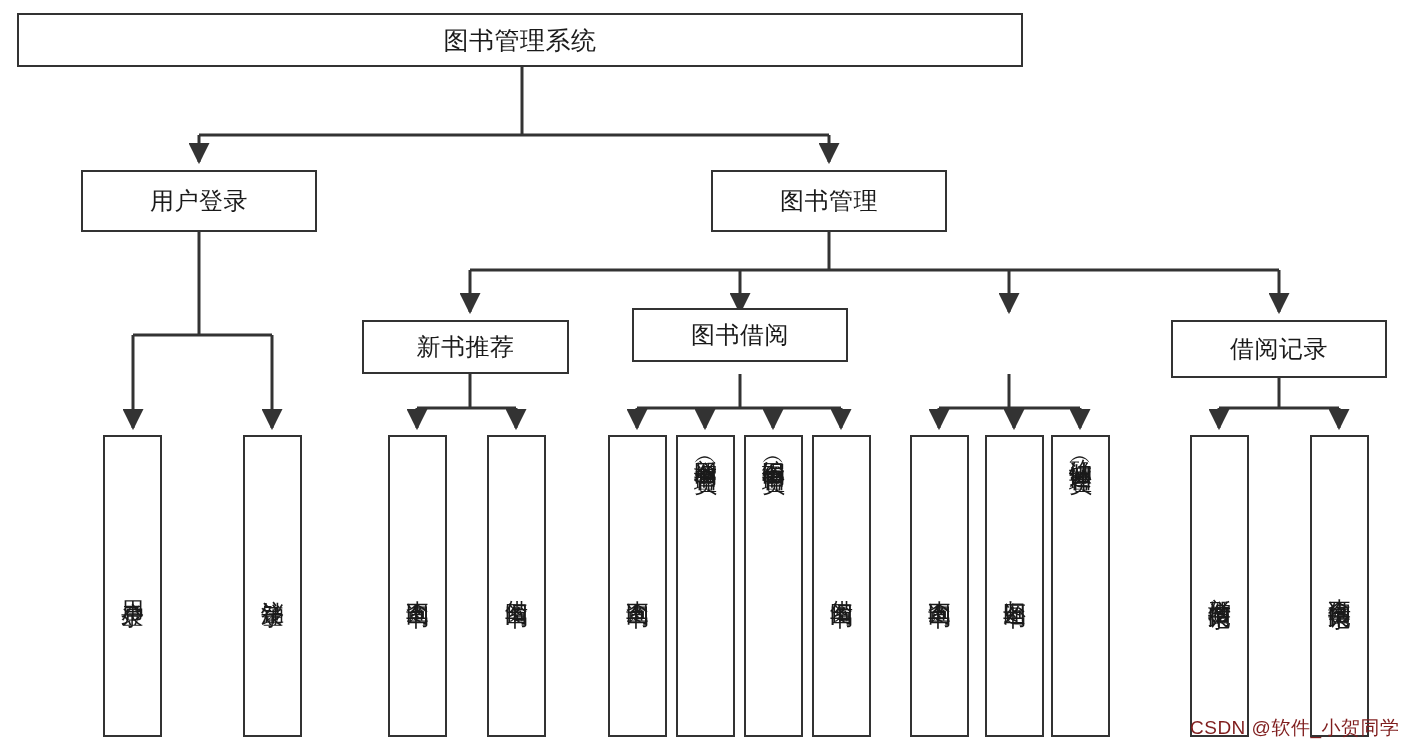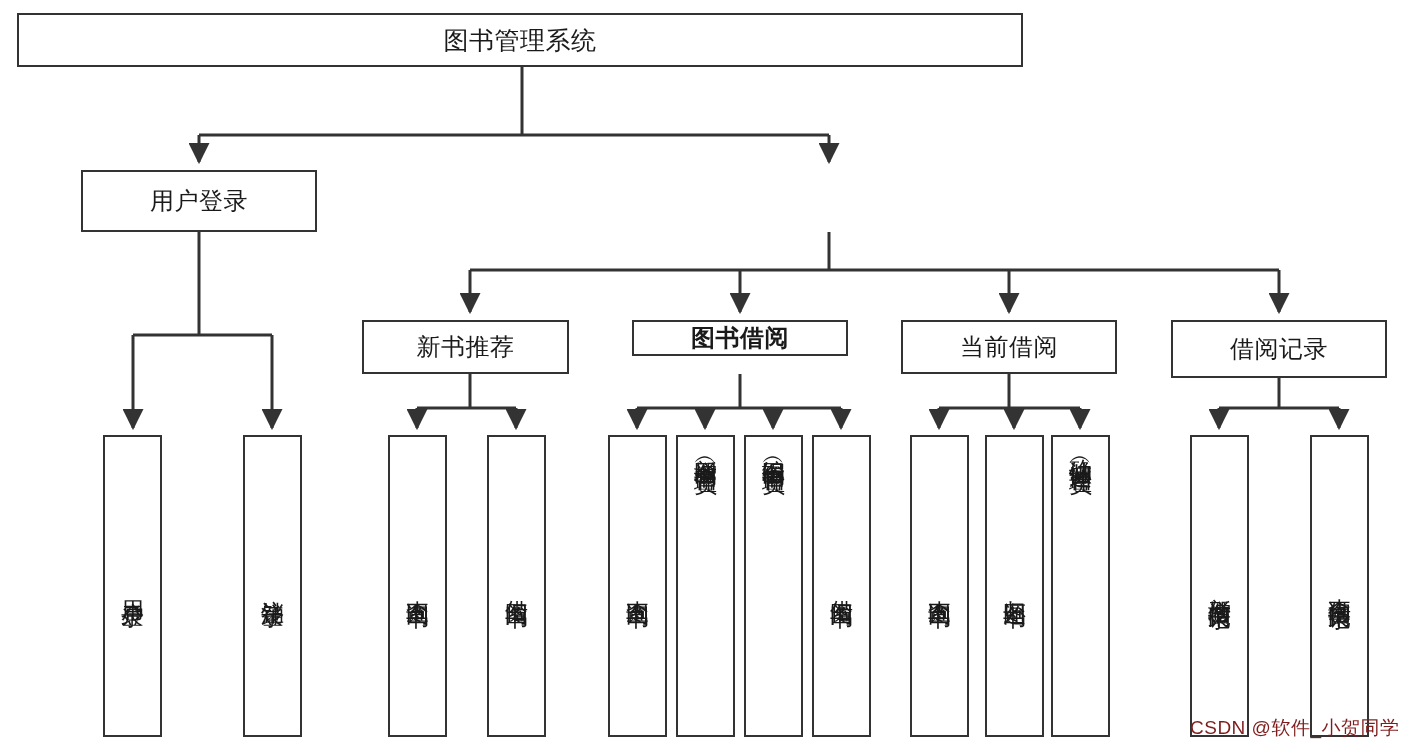--- a/index.html
+++ b/index.html
@@ -132,29 +132,29 @@
     </g>
   </svg>
 
   <div class="node h root" style="left:17px; top:13px; width:1006px; height:54px;">
     <span class="label">图书管理系统</span>
   </div>
 
   <div class="node h" style="left:81px; top:170px; width:236px; height:62px;">
     <span class="label">用户登录</span>
   </div>
+  <div class="node h" style="left:711px; top:170px; width:236px; height:62px;">
+    <span class="label">图书管理</span>
+  </div>
 
   <div class="node h" style="left:362px; top:320px; width:207px; height:54px;">
     <span class="label">新书推荐</span>
   </div>
-  <div class="node h" style="left:632px; top:320px; width:216px; height:36px;font-weight:bold;">
+  <div class="node h" style="left:632px; top:308px; width:216px; height:54px;">
     <span class="label">图书借阅</span>
-  </div>
-  <div class="node h" style="left:901px; top:320px; width:216px; height:54px;">
-    <span class="label">当前借阅</span>
   </div>
   <div class="node h" style="left:1171px; top:320px; width:216px; height:58px;">
     <span class="label">借阅记录</span>
   </div>
 
   <div class="node v" style="left:103px; top:435px; width:59px; height:302px;">
     <span class="label">用户登录</span>
   </div>
   <div class="node v" style="left:243px; top:435px; width:59px; height:302px;">
     <span class="label">注销登录</span>

